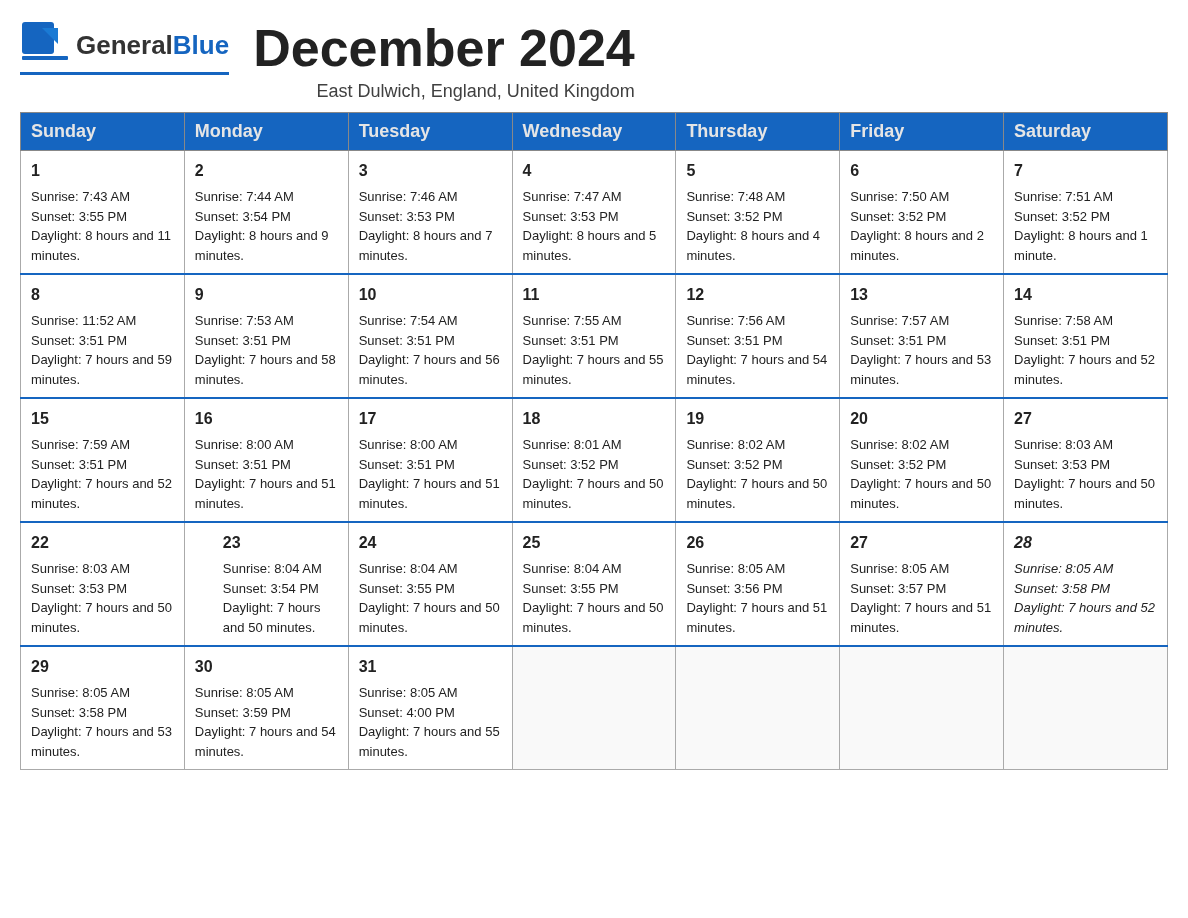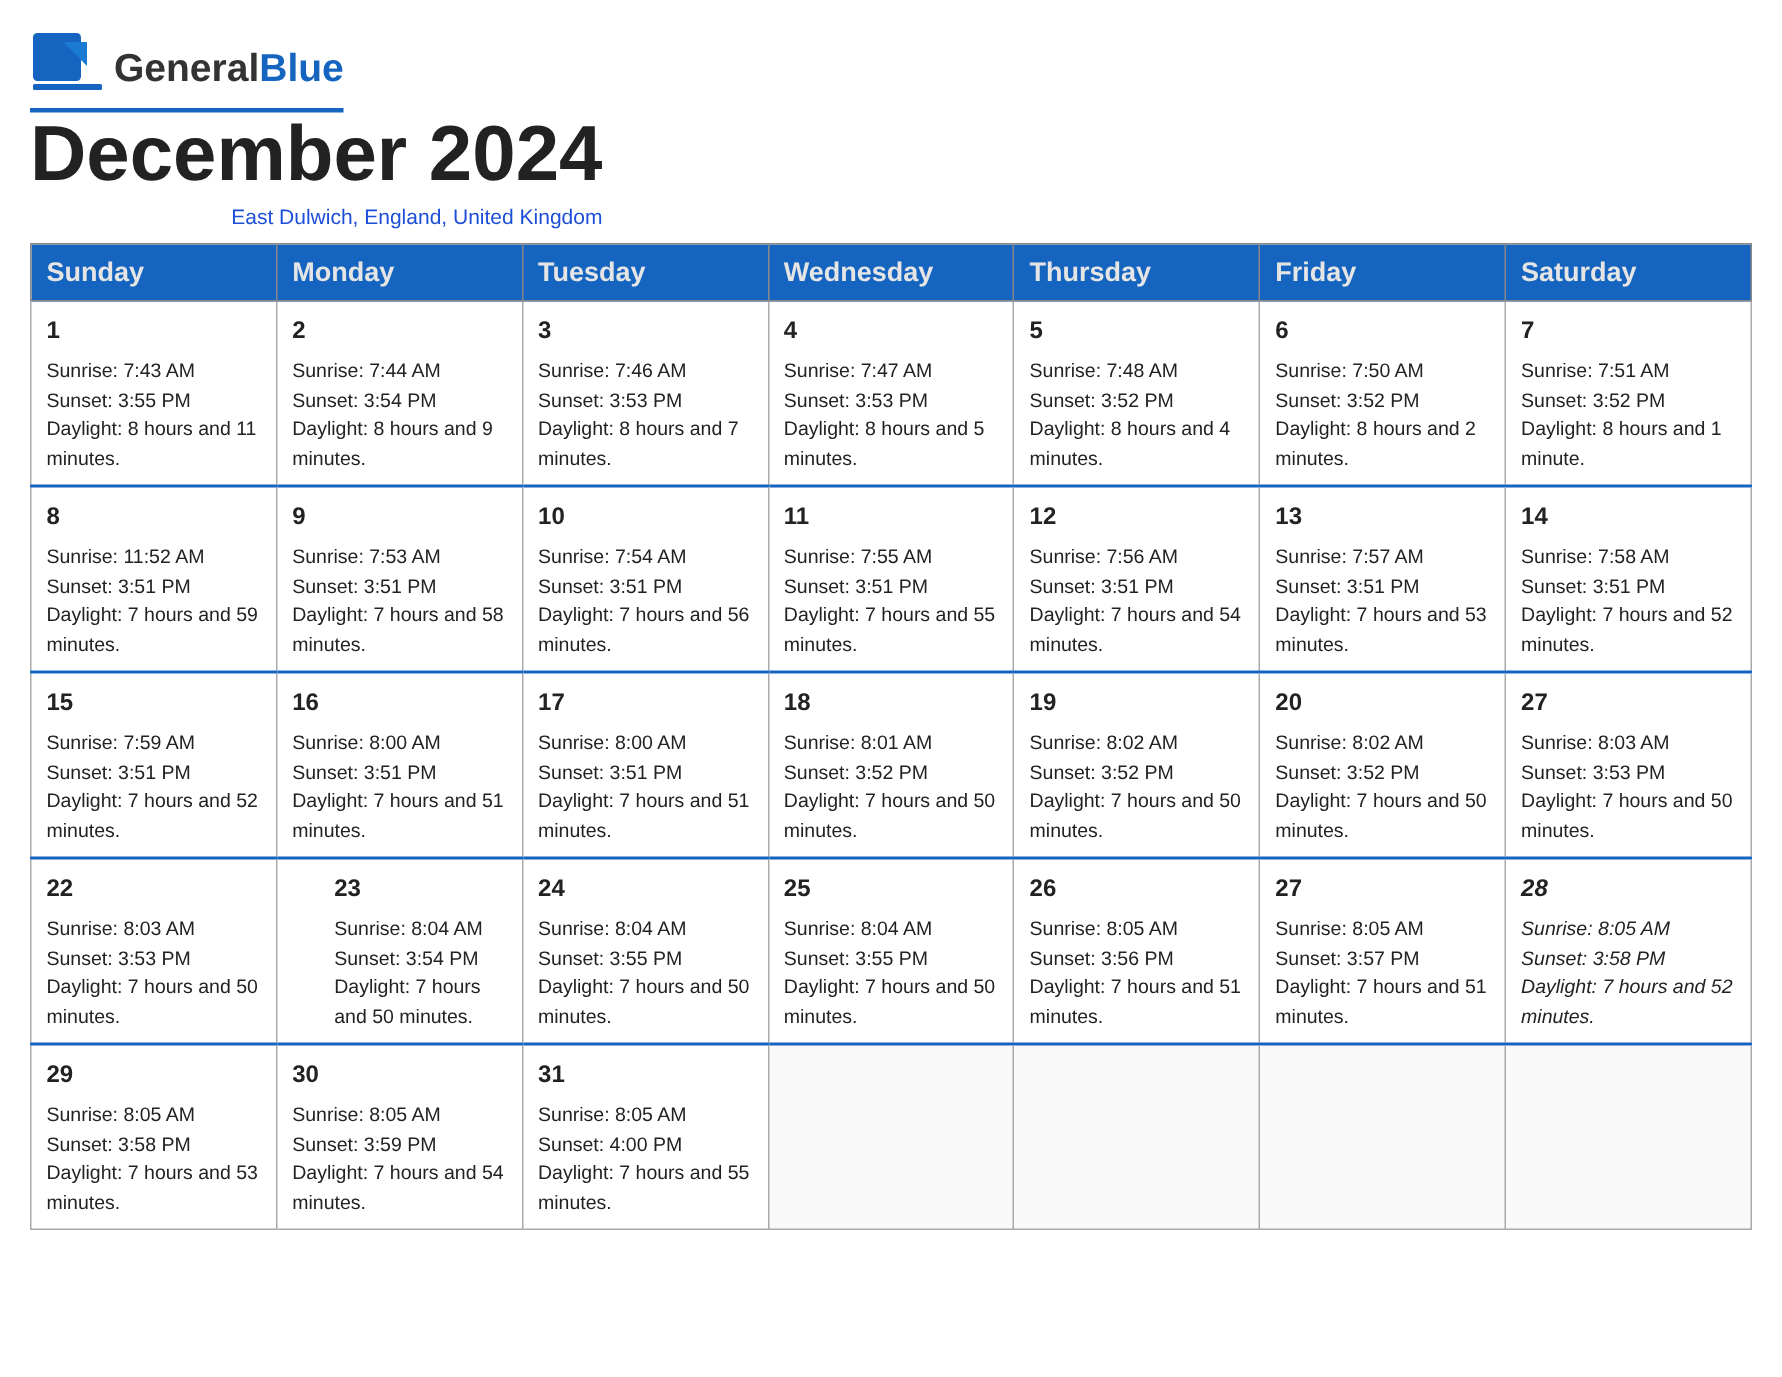--- a/index.html
+++ b/index.html
@@ -8,45 +8,45 @@
       background: #fff;
       padding: 20px;
       width: 1188px;
       min-height: 918px;
     }
     .header {
       display: flex;
       justify-content: flex-start;
       align-items: flex-start;
       margin-bottom: 10px;
-      flex-direction: column;
     }
     .logo {
       display: flex;
       flex-direction: column;
       align-items: flex-start;
     }
     .logo-line {
       width: 100%;
       height: 3px;
       background: #1565c0;
       margin-top: 2px;
     }
     .title-block {
       text-align: right;
+      margin-left: 24px;
     }
     .month-title {
       font-size: 52px;
       font-weight: bold;
       color: #222;
       line-height: 1.1;
     }
     .location {
-      font-size: 14px;
-      color: #1d4ed8;
+      font-size: 18px;
+      color: #404040;
       margin-top: 4px;
     }
     .calendar {
       width: 100%;
       border-collapse: collapse;
       border: 1px solid #888;
     }
     .calendar thead th {
       background: #1565c0;
       color: #e5e5e5;

